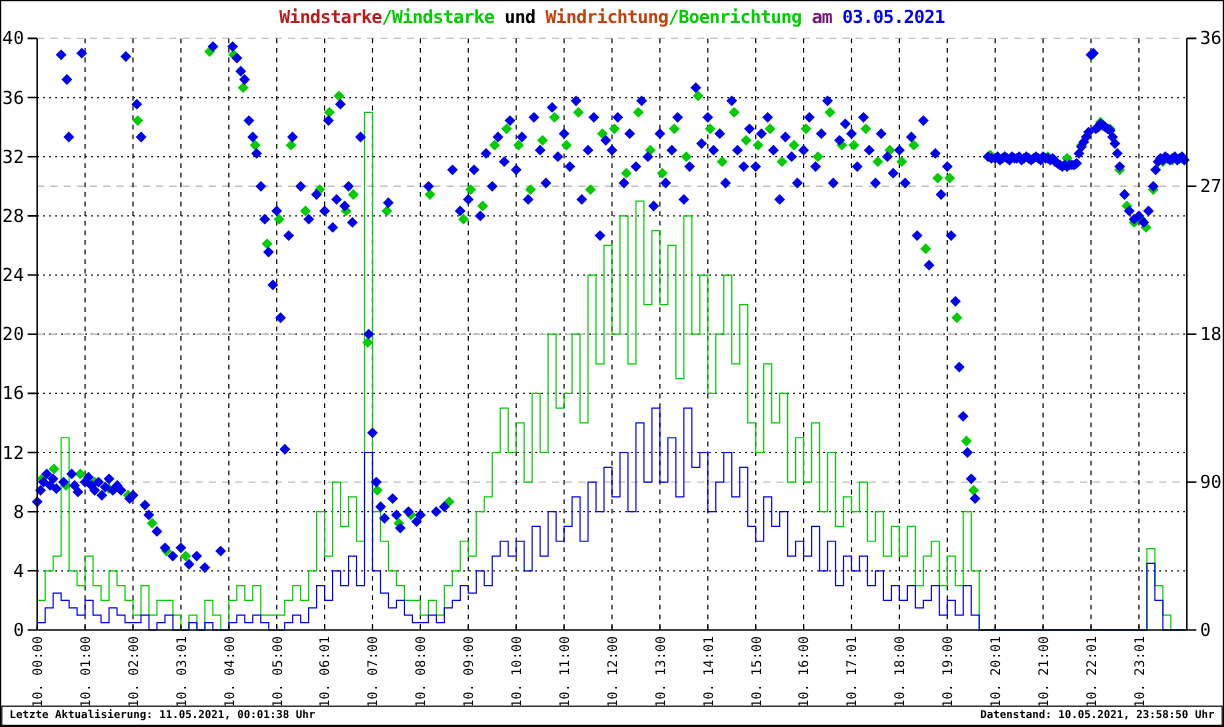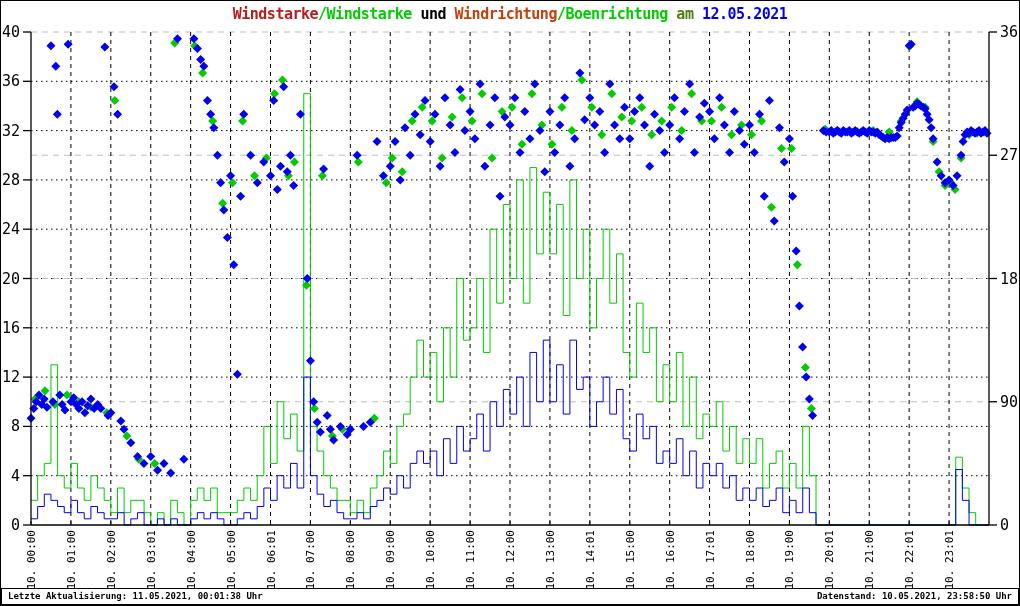--- a/index.html
+++ b/index.html
@@ -502,18 +502,18 @@
         <line x1="828.3333333333334" y1="520" x2="828.3333333333334" y2="524" stroke="#000" stroke-width="1"></line>
         <text transform="translate(832.3333333333334,529) rotate(-90)" text-anchor="end" font-size="11" font-family="DejaVu Sans Mono, monospace" fill="#000">10. 20:01</text>
         <line x1="868.25" y1="520" x2="868.25" y2="524" stroke="#000" stroke-width="1"></line>
         <text transform="translate(872.25,529) rotate(-90)" text-anchor="end" font-size="11" font-family="DejaVu Sans Mono, monospace" fill="#000">10. 21:00</text>
         <line x1="908.1666666666666" y1="520" x2="908.1666666666666" y2="524" stroke="#000" stroke-width="1"></line>
         <text transform="translate(912.1666666666666,529) rotate(-90)" text-anchor="end" font-size="11" font-family="DejaVu Sans Mono, monospace" fill="#000">10. 22:01</text>
         <line x1="948.0833333333334" y1="520" x2="948.0833333333334" y2="524" stroke="#000" stroke-width="1"></line>
         <text transform="translate(952.0833333333334,529) rotate(-90)" text-anchor="end" font-size="11" font-family="DejaVu Sans Mono, monospace" fill="#000">10. 23:01</text>
       </g>
     </svg>
-  <div class="title-bar"><span style="color: #b91c1c;">Windstarke</span><span style="color: rgb(0, 204, 0);">/Windstarke</span><span style="color: rgb(0, 0, 0);"> und </span><span style="color: #c2410c;">Windrichtung</span><span style="color: rgb(0, 204, 0);">/Boenrichtung</span><span style="color: #4d7c0f;"> am </span><span style="color: rgb(0, 0, 238);">12.05.2021</span></div>
+  <div class="title-bar"><span style="color: #b91c1c;">Windstarke</span><span style="color: rgb(0, 204, 0);">/Windstarke</span><span style="color: rgb(0, 0, 0);"> und </span><span style="color: #c2410c;">Windrichtung</span><span style="color: rgb(0, 204, 0);">/Boenrichtung</span><span style="color: #701a75;"> am </span><span style="color: rgb(0, 0, 238);">03.05.2021</span></div>
   <div class="status-bar">
     <span class="status-left">Letzte Aktualisierung: 11.05.2021, 00:01:38 Uhr</span>
     <span class="status-right">Datenstand: 10.05.2021, 23:58:50 Uhr</span>
   </div>
 </div>
 
 </body></html>

